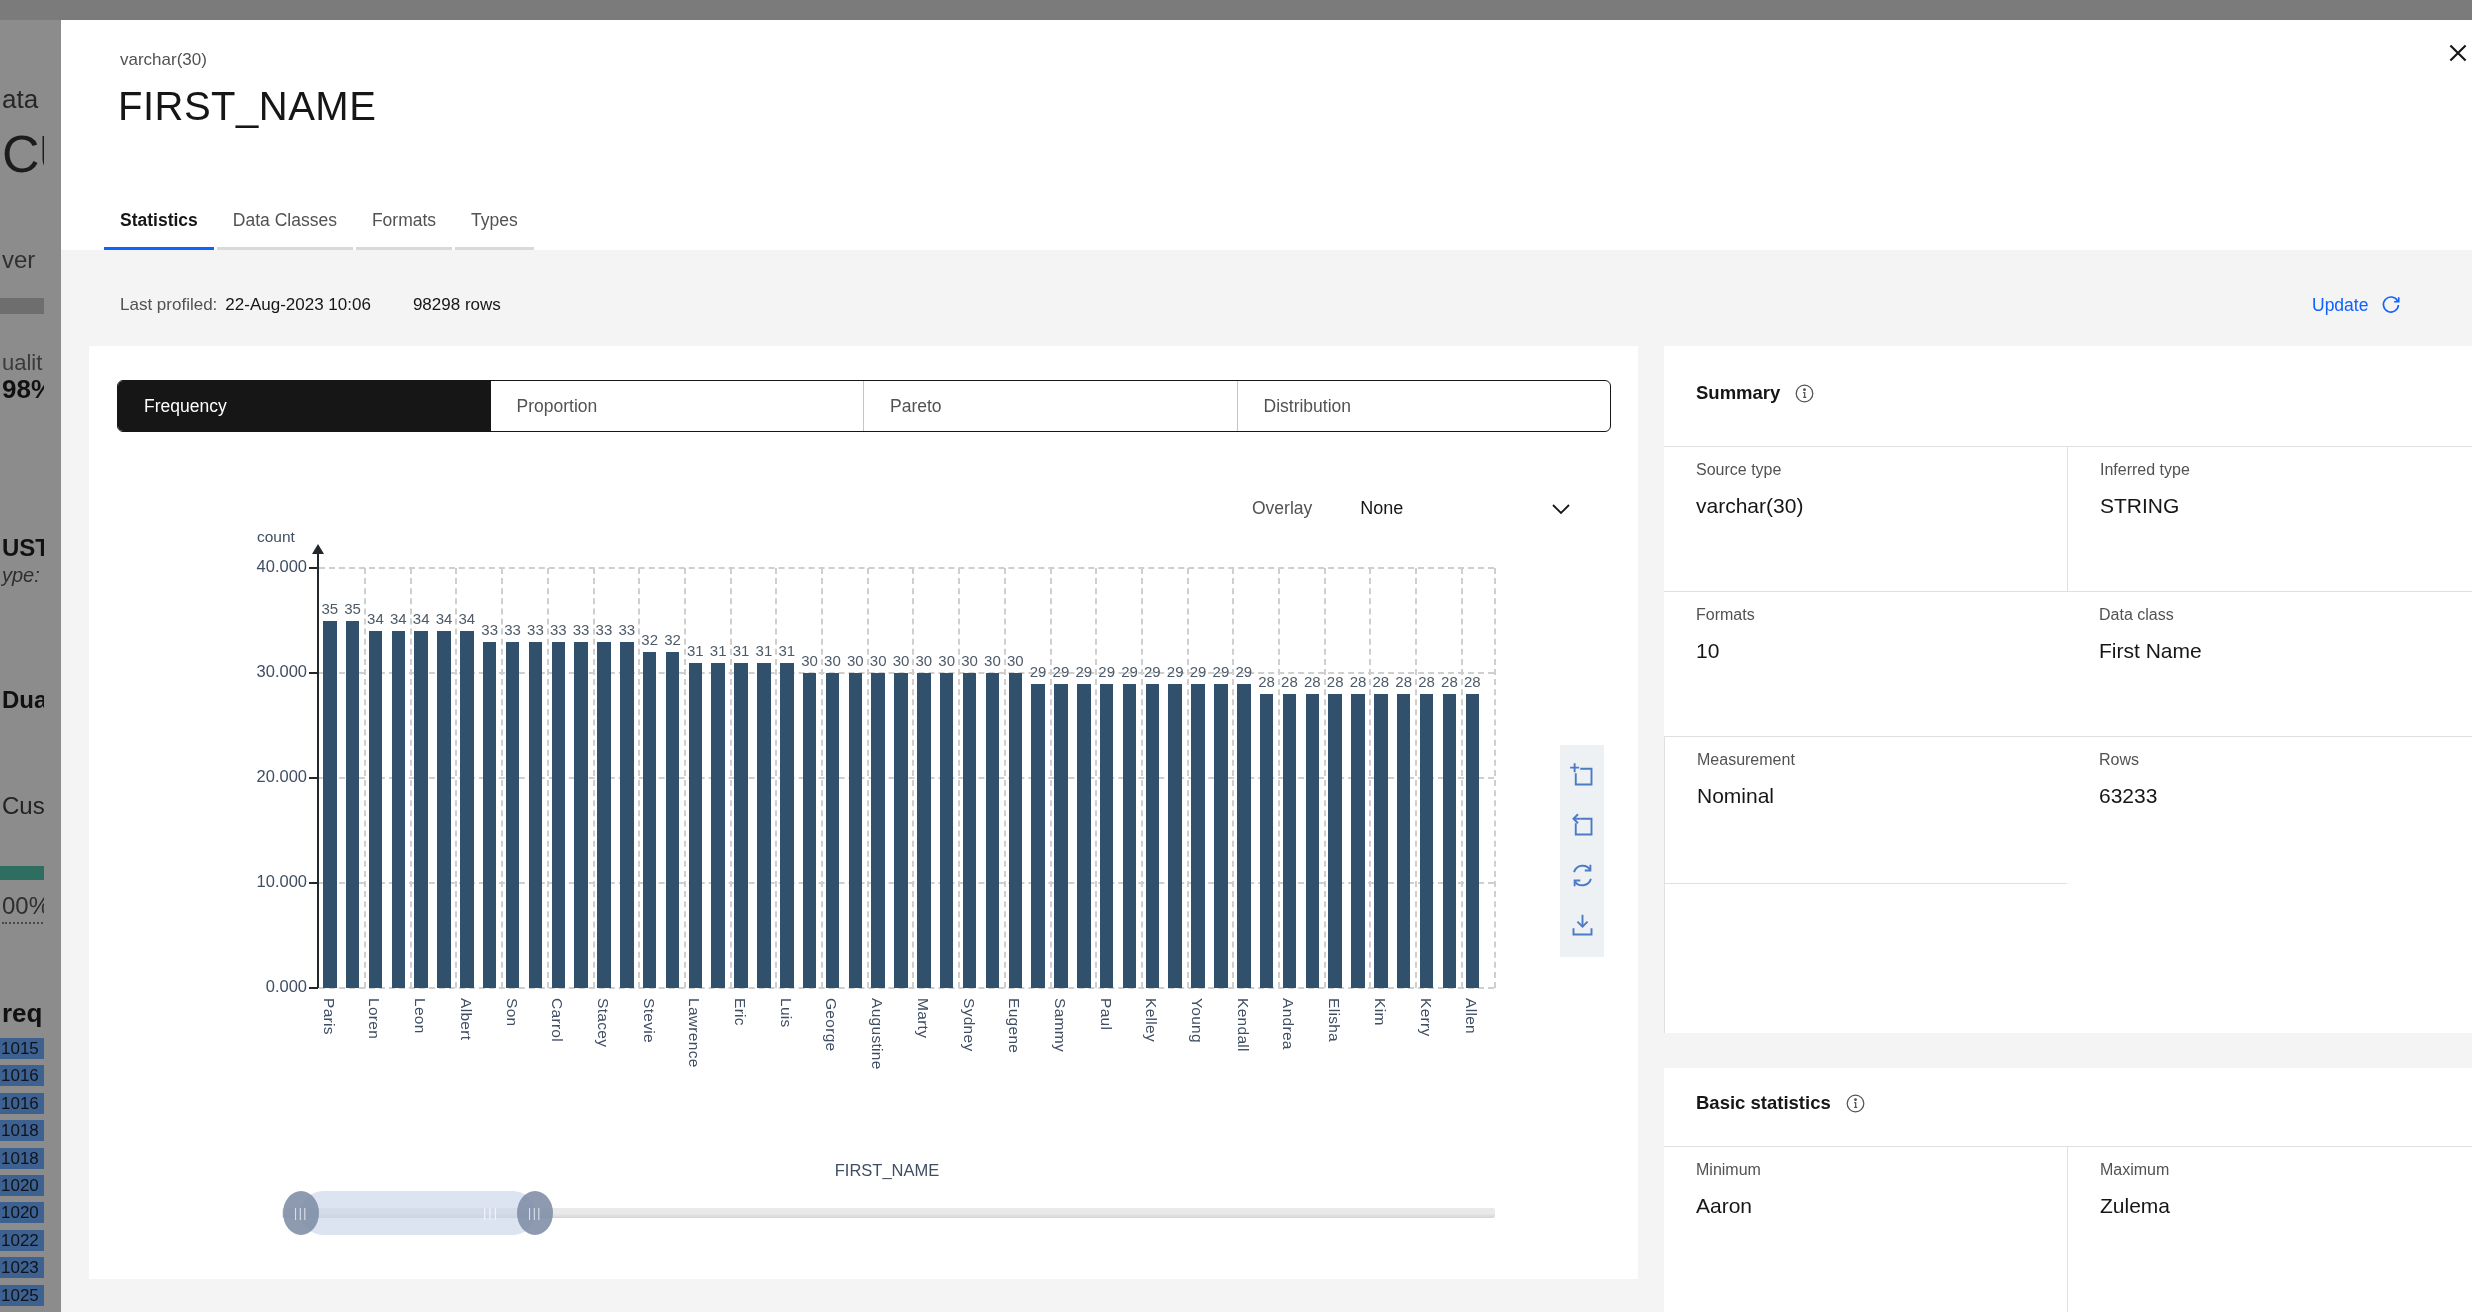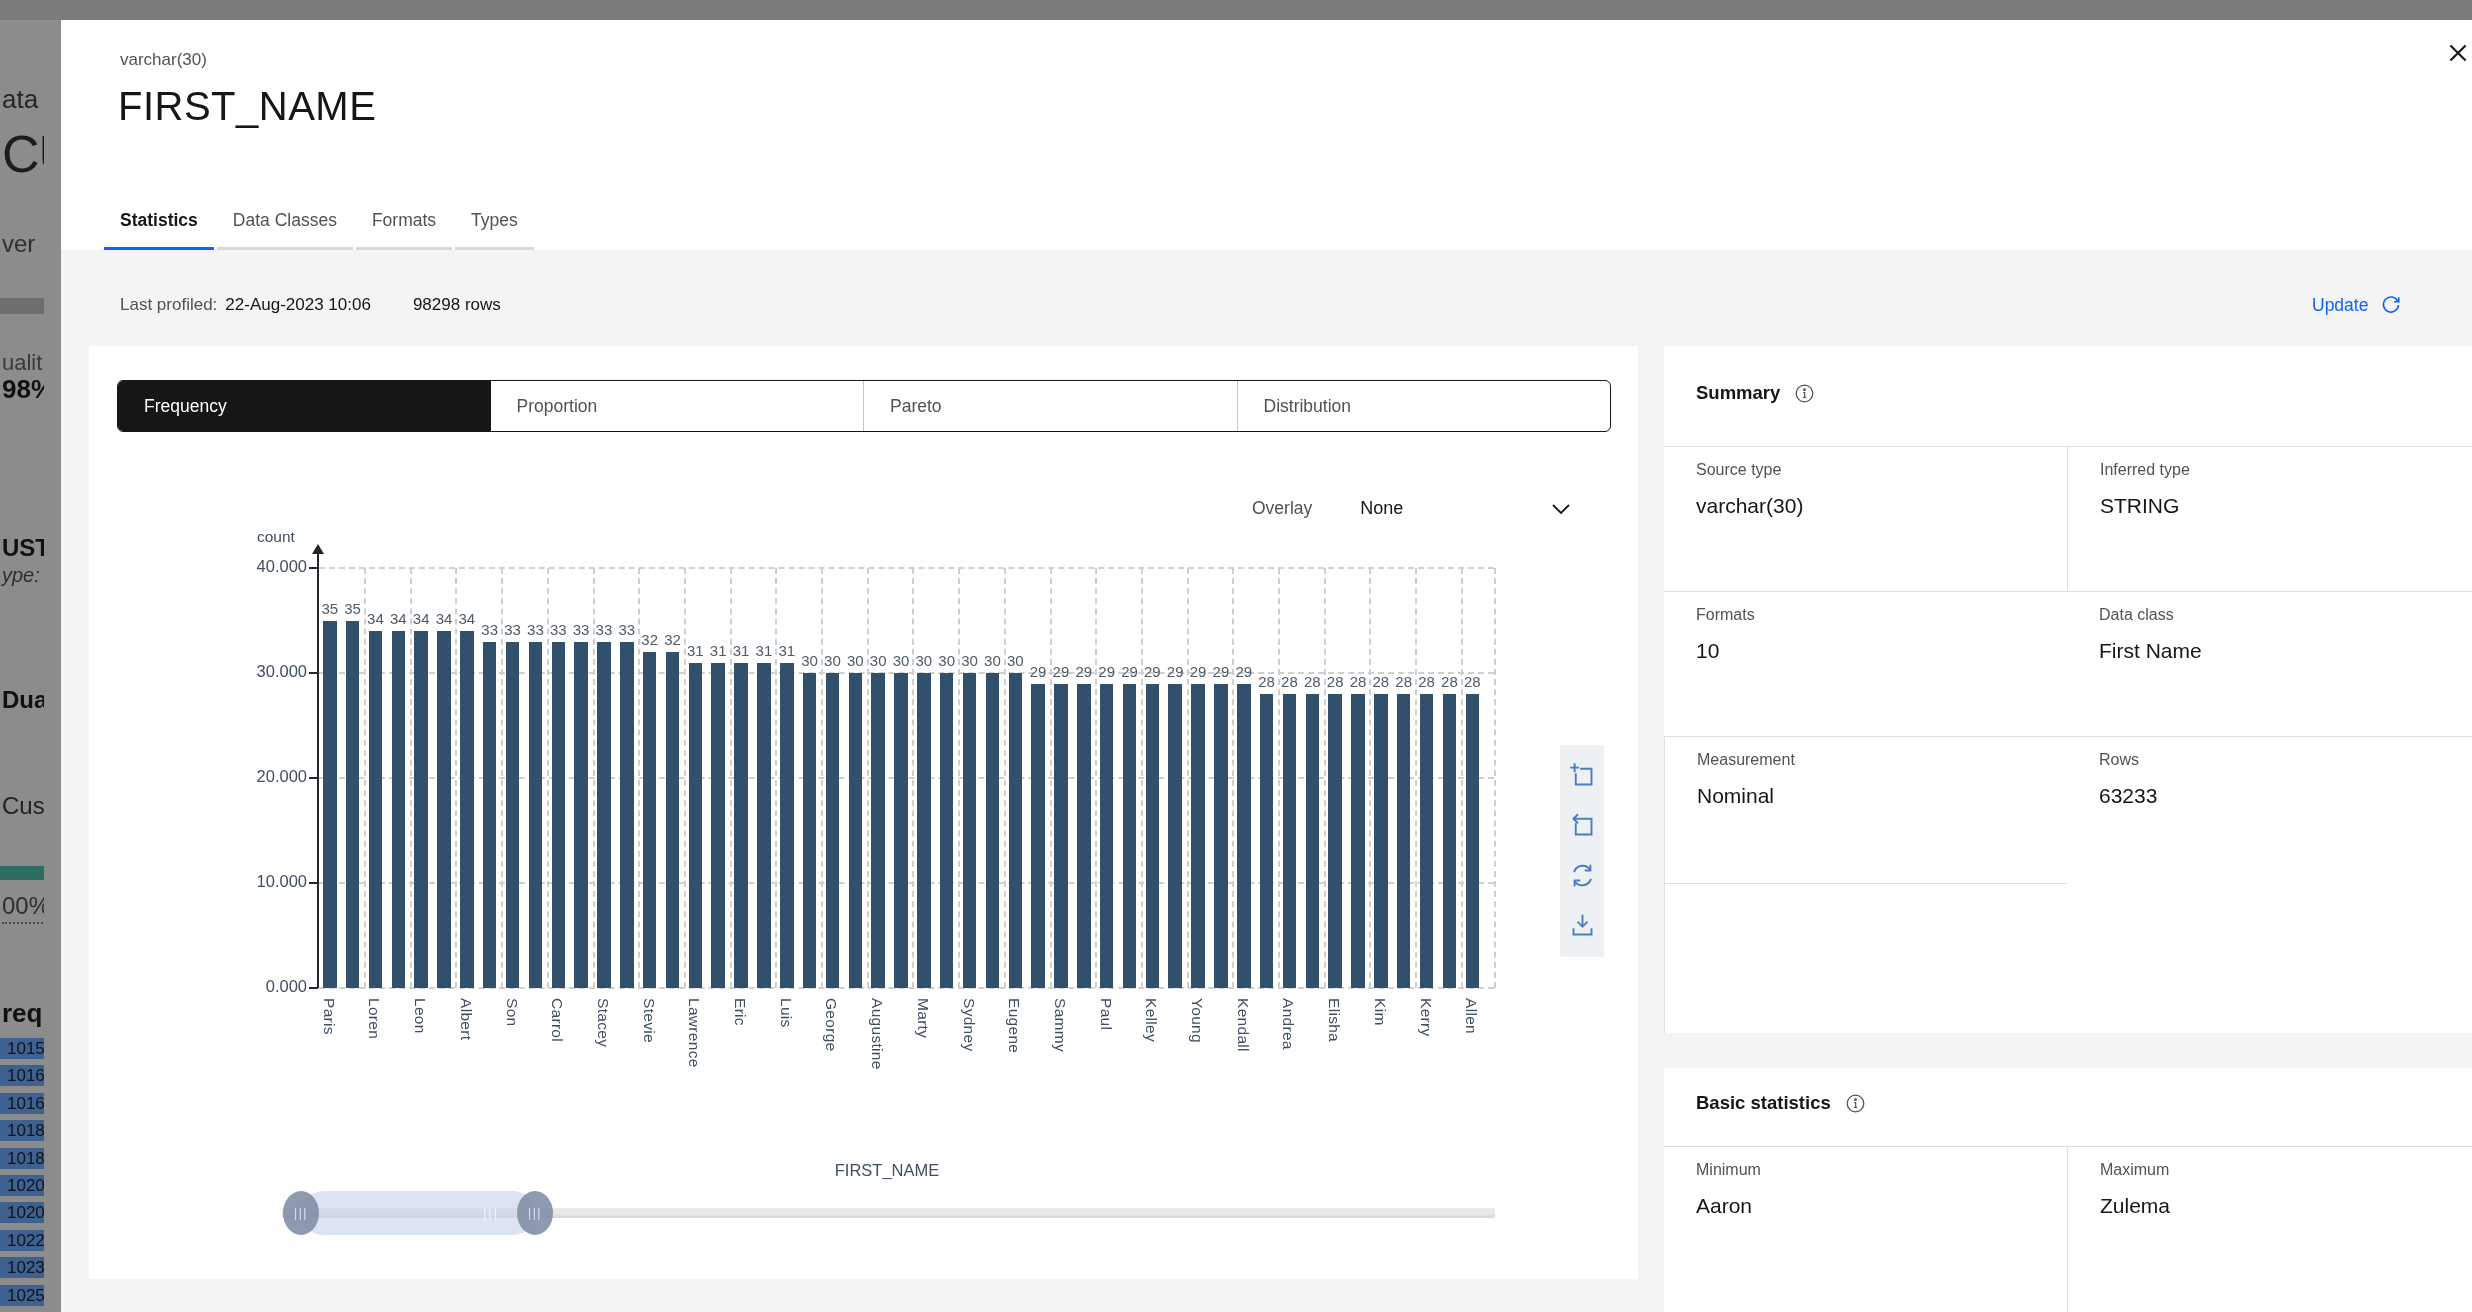--- a/index.html
+++ b/index.html
@@ -7,34 +7,34 @@
     width:2472px;height:1312px;position:relative;overflow:hidden;
     font-family:"Liberation Sans","DejaVu Sans",sans-serif;
     background:#8c8c8c;color:#161616;
   }
   
   .top-strip{position:absolute;left:0;top:0;width:2472px;height:20px;background:#7b7b7b;}
   .left-strip{position:absolute;left:0;top:20px;width:44px;height:1292px;background:#8c8c8c;overflow:hidden;}
   .frag{position:absolute;left:2px;white-space:nowrap;color:#262626;}
   .frag-ata{top:64px;font-size:26px;text-align:center;}
   .frag-cu{top:104px;font-size:52px;letter-spacing:-1px;color:#1c1c1c;}
-  .frag-ver{top:210px;font-size:24px;color:#303030;}
+  .frag-ver{top:226px;font-size:24px;color:#303030;}
   .bg-band{position:absolute;left:0;top:278px;width:44px;height:16px;background:#6e6e6e;}
   .frag-ualit{top:330px;font-size:22px;color:#3a3a3a;}
   .frag-98{top:354px;font-size:26px;font-weight:700;color:#111;}
   .frag-ust{top:514px;font-size:24px;font-weight:700;color:#111;}
   .frag-ype{top:544px;font-size:20px;font-style:italic;color:#2e2e2e;}
   .frag-dual{top:666px;font-size:24px;font-weight:700;color:#111;}
   .frag-cus{top:772px;font-size:24px;color:#222;}
   .bg-teal{position:absolute;left:0;top:846px;width:44px;height:14px;background:#2e6e60;}
   .frag-00{top:872px;font-size:24px;color:#2e2e2e;border-bottom:2px dotted #4a4a4a;padding-bottom:2px;}
   .frag-requ{top:978px;font-size:26px;font-weight:700;color:#111;}
   #bg-rows{position:absolute;left:0;top:1018px;width:44px;}
   .bg-row{position:absolute;left:0;width:44px;height:21px;background:#3d6191;color:#10131a;
-          font-size:17px;line-height:21px;padding-left:7px;box-sizing:border-box;}
+          font-size:17px;line-height:21px;padding-left:1px;box-sizing:border-box;}
   
   .modal{position:absolute;left:53px;top:20px;width:2428px;height:1292px;background:#fff;margin-left:8px;}
   .modal-body{position:absolute;left:0;top:230px;width:2428px;height:1062px;background:#f4f4f4;}
   .close-btn{position:absolute;left:2375px;top:12px;width:44px;height:44px;border:none;background:transparent;cursor:pointer;padding:0;}
   .close-btn svg{stroke:#161616;stroke-width:2;}
   .subtitle{position:absolute;left:59px;top:30px;font-size:17px;color:#525252;}
   .page-title{position:absolute;left:57px;top:64px;font-size:40px;font-weight:400;color:#161616;margin:0;letter-spacing:.5px;}
   .tabs{position:absolute;left:43px;top:176px;display:flex;gap:3px;}
   .tab{padding:0 16px;height:51px;line-height:49px;font-size:17.5px;color:#525252;
        border-bottom:3px solid #d9d9d9;cursor:pointer;white-space:nowrap;}

